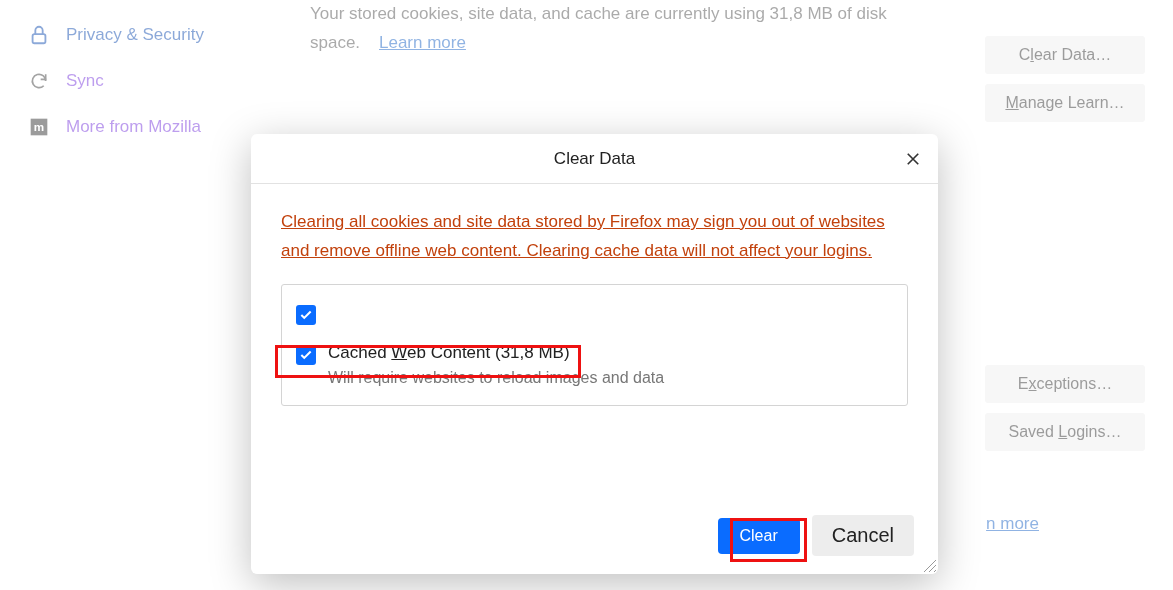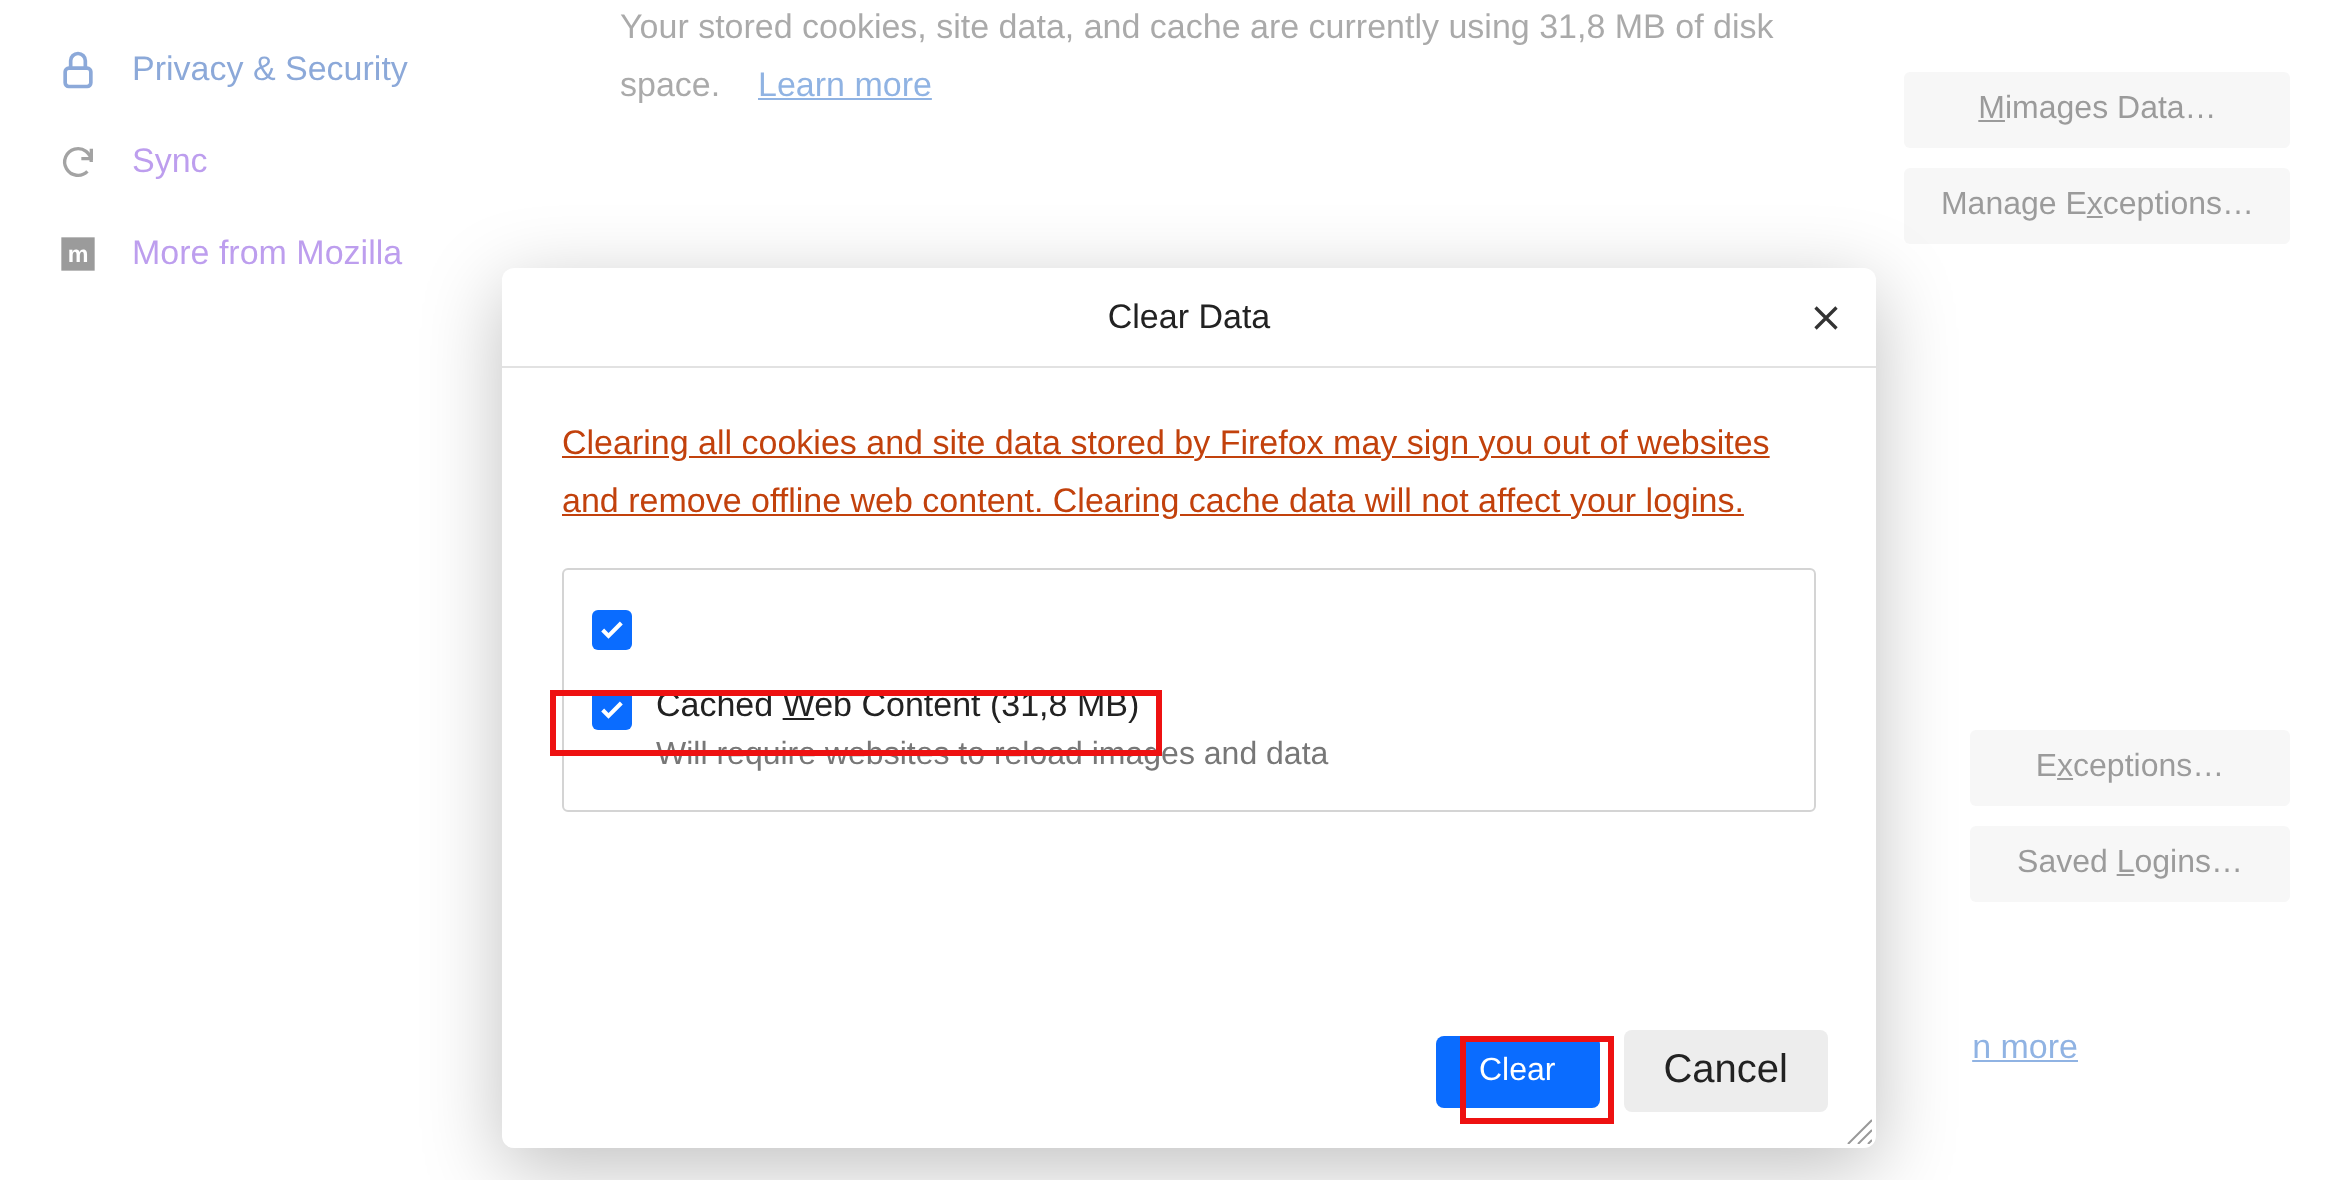--- a/index.html
+++ b/index.html
@@ -73,22 +73,22 @@
 
   <div class="content">
     <div class="body-text">
       <span>Your stored cookies, site data, and cache are currently using 31,8 MB of disk space.</span>
       &nbsp;&nbsp;
       <span class="link">Learn more</span>
     </div>
   </div>
 
   <div class="right-buttons">
-    <button class="btn"><span><span class="ul">M</span><span>images Data…</span></span></button>
-    <button class="btn"><span><span>Manage E</span><span class="ul">x</span><span>ceptions…</span></span></button>
+    <button class="btn"><span><span>C</span><span class="ul">l</span><span>ear Data…</span></span></button>
+    <button class="btn"><span><span class="ul">M</span><span>anage Learn…</span></span></button>
   </div>
 
   <div class="right-buttons2">
     <button class="btn"><span><span>E</span><span class="ul">x</span><span>ceptions…</span></span></button>
     <button class="btn"><span><span>Saved </span><span class="ul">L</span><span>ogins…</span></span></button>
   </div>
 
   <span class="link-fragment">n more</span>
 
   <div class="overlay"></div>

